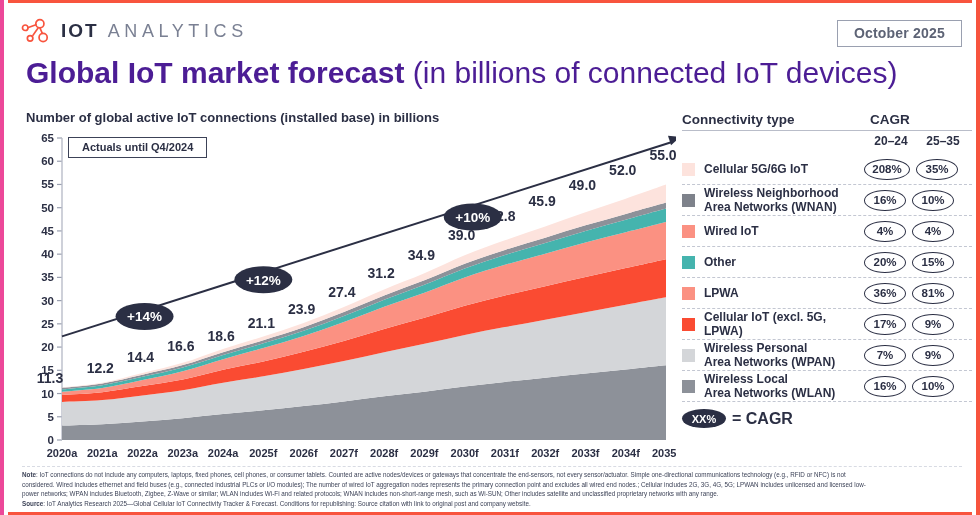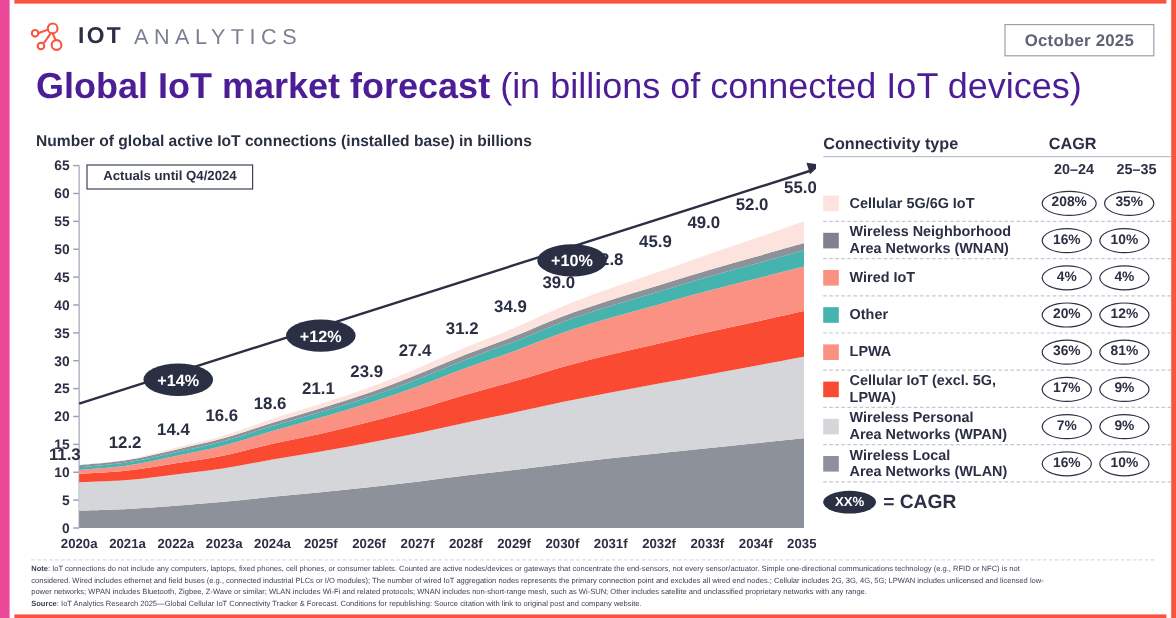--- a/index.html
+++ b/index.html
@@ -7,21 +7,21 @@
   body {
     font-family: "Liberation Sans", sans-serif;
     background: #ffffff;
     color: #2b2f44;
     position: relative;
     overflow: hidden;
   }
   .page {
     position: absolute;
     inset: 0;
-    border-left: 8px solid #ec4899;
+    border-left: 4px solid #ec4899;
     border-right: 4px solid #f8543e;
     background: #fff;
     text-decoration: underline;
   }
 
   
   .header {
     position: absolute; left: 0; right: 0; top: 0; height: 52px;
   }
   .logo-wrap {
@@ -300,21 +300,21 @@
         <div class="legend-row">
           <div class="swatch" style="background: rgb(251, 145, 130);"></div>
           <div class="lr-label">Wired IoT</div>
           <div class="pill">4%</div>
           <div class="pill">4%</div>
         </div>
         <div class="legend-row">
           <div class="swatch" style="background: rgb(69, 180, 174);"></div>
           <div class="lr-label">Other</div>
           <div class="pill">20%</div>
-          <div class="pill">12%</div>
+          <div class="pill">15%</div>
         </div>
         <div class="legend-row">
           <div class="swatch" style="background: rgb(251, 145, 130);"></div>
           <div class="lr-label">LPWA</div>
           <div class="pill">36%</div>
           <div class="pill">81%</div>
         </div>
         <div class="legend-row">
           <div class="swatch" style="background: rgb(250, 75, 50);"></div>
           <div class="lr-label">Cellular IoT (excl. 5G, LPWA)</div>

